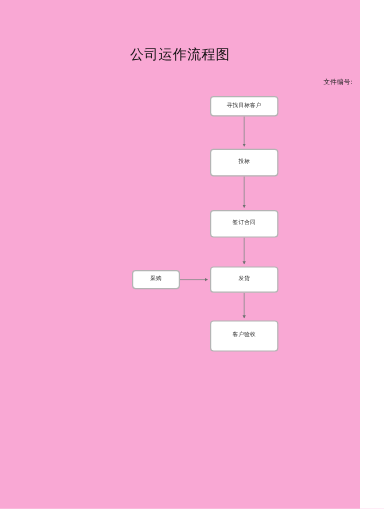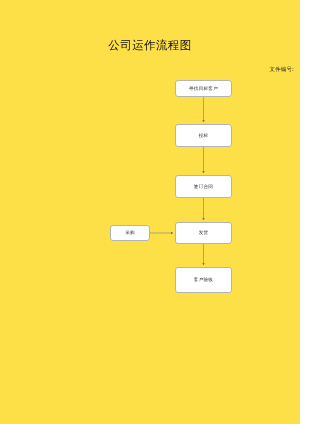--- a/index.html
+++ b/index.html
@@ -12,21 +12,21 @@
     height: 424px;
     position: relative;
     overflow: hidden;
     font-family: "DejaVu Sans", "Liberation Sans", sans-serif;
     color: #1a1a1a;
   }
 
   #page {
     position: absolute;
     inset: 0;
-    background: #fde047;
+    background: #f9a8d4;
   }
 
   
   .doc-title {
     position: absolute;
     left: 0;
     right: 0;
     top: 38px;
     text-align: center;
     font-size: 11.5px;

